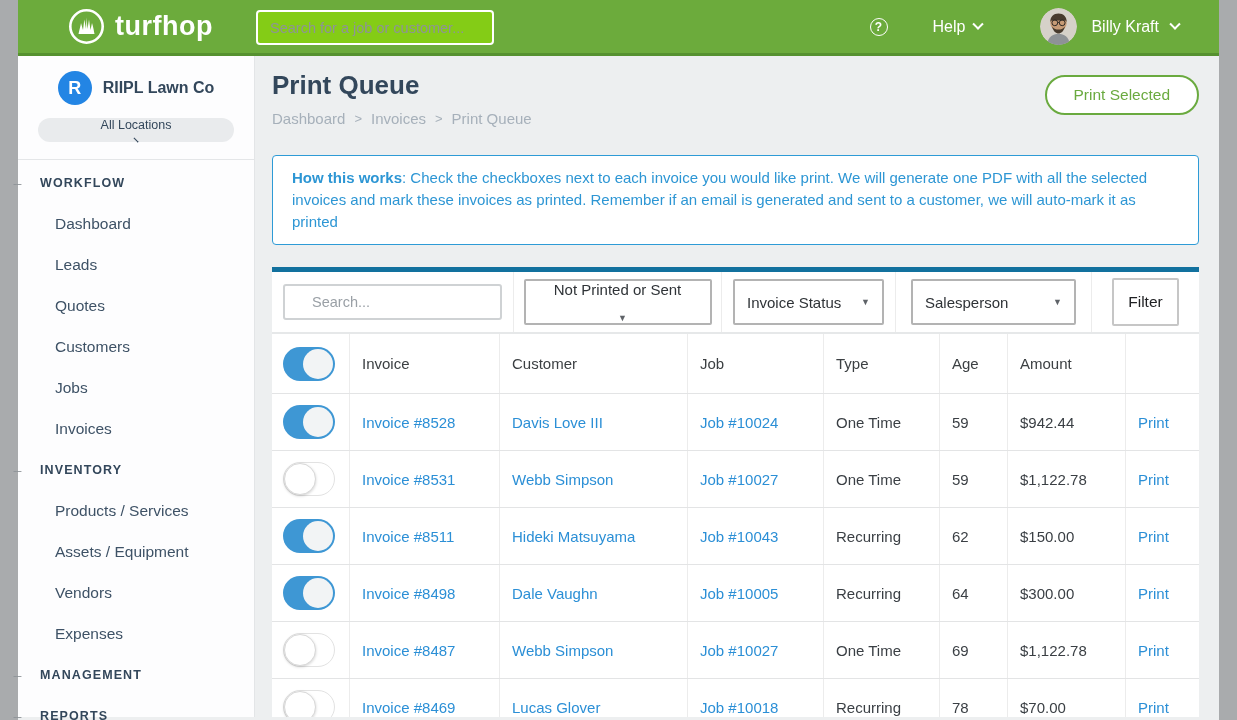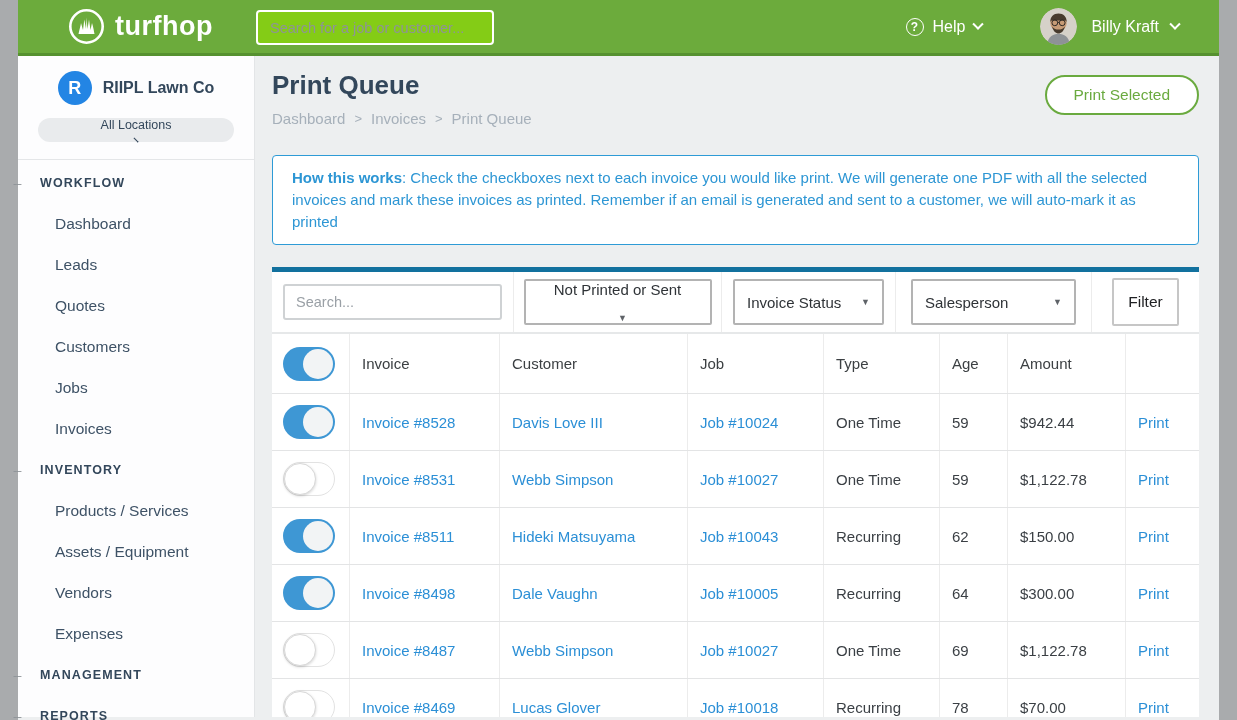--- a/index.html
+++ b/index.html
@@ -27,21 +27,21 @@
     font-family:"Liberation Sans", sans-serif;
   }
   .topsearch::placeholder { color:#8e9398; }
   .top-right { margin-left:auto; display:flex; align-items:center; margin-right:40px; }
   .help-group { display:flex; align-items:center; gap:9px; margin-right:58px; cursor:pointer; }
   .qmark {
     width:18px; height:18px; border:1.5px solid #fff; border-radius:50%;
     display:inline-flex; align-items:center; justify-content:center;
     font-size:12px; font-weight:bold; line-height:1;
   }
-  .help-label { font-size:16px; }
+  .help-label { font-size:16px;margin-left:36px; }
   .chev {
     display:inline-block; width:8px; height:8px;
     border-right:2px solid currentColor; border-bottom:2px solid currentColor;
     transform:rotate(45deg) translate(-2px,-2px);
   }
   .avatar { width:37px; height:37px; border-radius:50%; overflow:hidden; flex:none; }
   .user-group { display:flex; align-items:center; gap:12px; cursor:pointer; }
   .user-name { font-size:16px; margin-left:2px; }
 
   
@@ -92,21 +92,21 @@
 
   
   .card { margin-top:22px; background:#fff; border-top:5px solid #12719e; }
   .filter-row { height:62px; display:flex; align-items:center; border-bottom:2px solid #e6e8e9; }
   .filter-cell { height:100%; display:flex; align-items:center; justify-content:center; border-right:1px solid #ececec; }
   .filter-cell:last-child { border-right:none; }
   .fc-search { width:242px; justify-content:flex-start; padding-left:11px; }
   .fc-1 { width:208px; } .fc-2 { width:174px; } .fc-3 { width:196px; } .fc-btn { flex:1; }
   .table-search {
     width:219px; height:36px; border:2px solid #cfd2d4; border-radius:3px;
-    font-size:14.5px; padding:0 11px; color:#333; outline:none;
+    font-size:14.5px; padding:0 27px; color:#333; outline:none;
     font-family:"Liberation Sans", sans-serif;
   }
   .table-search::placeholder { color:#9aa0a6; }
   .fake-select {
     height:46px; border:2px solid #b3b3b3; border-radius:2px; background:#fff;
     display:flex; align-items:center; justify-content:space-between;
     font-size:15px; color:#2f3337; padding:0 12px; cursor:pointer;
   }
   .fs-1 { width:188px;flex-direction:column; } .fs-2 { width:151px; } .fs-3 { width:165px; }
   .caret { font-size:9px; color:#5f6368; margin-left:10px; }

